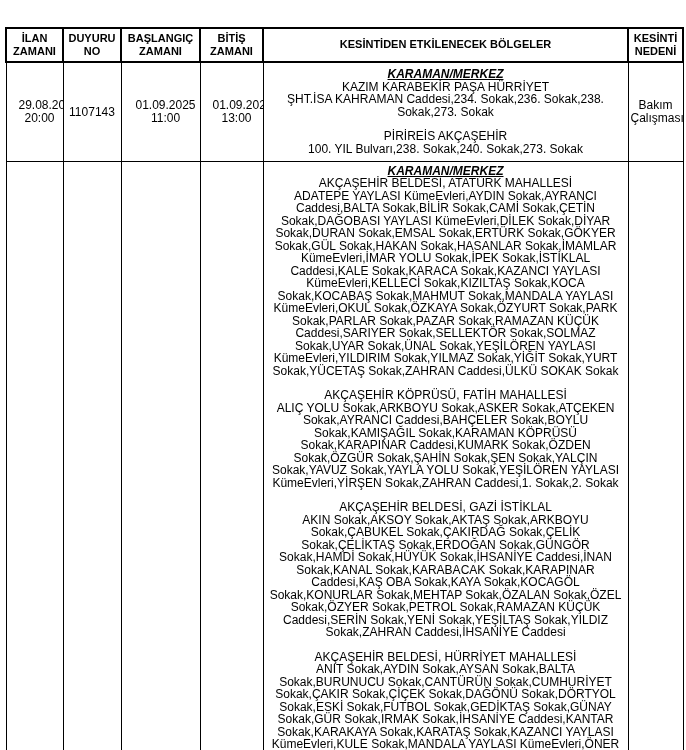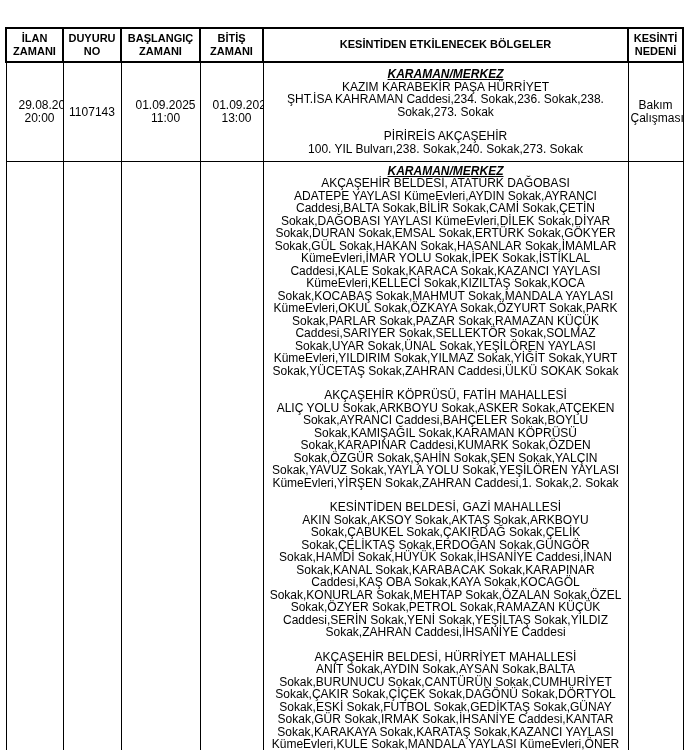--- a/index.html
+++ b/index.html
@@ -92,29 +92,29 @@
       <td>Bakım Çalışması</td>
     </tr>
     <tr class="row-second">
       <td></td>
       <td></td>
       <td></td>
       <td></td>
       <td class="regions-cell">
         <div class="district">KARAMAN/MERKEZ</div>
         <div class="section">
-          <div class="section-title">AKÇAŞEHİR BELDESİ, ATATÜRK DAĞOBASI</div>
+          <div class="section-title">AKÇAŞEHİR BELDESİ, ATATÜRK MAHALLESİ</div>
           <div class="section-streets">ADATEPE YAYLASI KümeEvleri,AYDIN Sokak,AYRANCI Caddesi,BALTA Sokak,BİLİR Sokak,CAMİ Sokak,ÇETİN Sokak,DAĞOBASI YAYLASI KümeEvleri,DİLEK Sokak,DİYAR Sokak,DURAN Sokak,EMSAL Sokak,ERTÜRK Sokak,GÖKYER Sokak,GÜL Sokak,HAKAN Sokak,HASANLAR Sokak,İMAMLAR KümeEvleri,İMAR YOLU Sokak,İPEK Sokak,İSTİKLAL Caddesi,KALE Sokak,KARACA Sokak,KAZANCI YAYLASI KümeEvleri,KELLECİ Sokak,KIZILTAŞ Sokak,KOCA Sokak,KOCABAŞ Sokak,MAHMUT Sokak,MANDALA YAYLASI KümeEvleri,OKUL Sokak,ÖZKAYA Sokak,ÖZYURT Sokak,PARK Sokak,PARLAR Sokak,PAZAR Sokak,RAMAZAN KÜÇÜK Caddesi,SARIYER Sokak,SELLEKTÖR Sokak,SOLMAZ Sokak,UYAR Sokak,ÜNAL Sokak,YEŞİLÖREN YAYLASI KümeEvleri,YILDIRIM Sokak,YILMAZ Sokak,YİĞİT Sokak,YURT Sokak,YÜCETAŞ Sokak,ZAHRAN Caddesi,ÜLKÜ SOKAK Sokak</div>
         </div>
         <div class="section">
           <div class="section-title">AKÇAŞEHİR KÖPRÜSÜ, FATİH MAHALLESİ</div>
           <div class="section-streets">ALIÇ YOLU Sokak,ARKBOYU Sokak,ASKER Sokak,ATÇEKEN Sokak,AYRANCI Caddesi,BAHÇELER Sokak,BOYLU Sokak,KAMIŞAĞIL Sokak,KARAMAN KÖPRÜSÜ Sokak,KARAPINAR Caddesi,KUMARK Sokak,ÖZDEN Sokak,ÖZGÜR Sokak,ŞAHİN Sokak,ŞEN Sokak,YALÇIN Sokak,YAVUZ Sokak,YAYLA YOLU Sokak,YEŞİLÖREN YAYLASI KümeEvleri,YİRŞEN Sokak,ZAHRAN Caddesi,1. Sokak,2. Sokak</div>
         </div>
         <div class="section">
-          <div class="section-title">KESİNTİDEN BELDESİ, GAZİ MAHALLESİ</div>
+          <div class="section-title">AKÇAŞEHİR BELDESİ, GAZİ İSTİKLAL</div>
           <div class="section-streets">AKIN Sokak,AKSOY Sokak,AKTAŞ Sokak,ARKBOYU Sokak,ÇABUKEL Sokak,ÇAKIRDAĞ Sokak,ÇELİK Sokak,ÇELİKTAŞ Sokak,ERDOĞAN Sokak,GÜNGÖR Sokak,HAMDİ Sokak,HÜYÜK Sokak,İHSANİYE Caddesi,İNAN Sokak,KANAL Sokak,KARABACAK Sokak,KARAPINAR Caddesi,KAŞ OBA Sokak,KAYA Sokak,KOCAGÖL Sokak,KONURLAR Sokak,MEHTAP Sokak,ÖZALAN Sokak,ÖZEL Sokak,ÖZYER Sokak,PETROL Sokak,RAMAZAN KÜÇÜK Caddesi,SERİN Sokak,YENİ Sokak,YEŞİLTAŞ Sokak,YILDIZ Sokak,ZAHRAN Caddesi,İHSANİYE Caddesi</div>
         </div>
         <div class="section">
           <div class="section-title">AKÇAŞEHİR BELDESİ, HÜRRİYET MAHALLESİ</div>
           <div class="section-streets">ANIT Sokak,AYDIN Sokak,AYSAN Sokak,BALTA Sokak,BURUNUCU Sokak,CANTÜRÜN Sokak,CUMHURİYET Sokak,ÇAKIR Sokak,ÇİÇEK Sokak,DAĞÖNÜ Sokak,DÖRTYOL Sokak,ESKİ Sokak,FUTBOL Sokak,GEDİKTAŞ Sokak,GÜNAY Sokak,GÜR Sokak,IRMAK Sokak,İHSANİYE Caddesi,KANTAR Sokak,KARAKAYA Sokak,KARATAŞ Sokak,KAZANCI YAYLASI KümeEvleri,KULE Sokak,MANDALA YAYLASI KümeEvleri,ÖNER Sokak,PARLAR Sokak,RAMAZAN KÜÇÜK Caddesi,SELLEKTÖR Sokak,UYSAL Sokak,ÜNVER Sokak,YENİPARK Sokak,YİĞİT Sokak</div>
         </div>
       </td>
       <td></td>
     </tr>
   </tbody>

